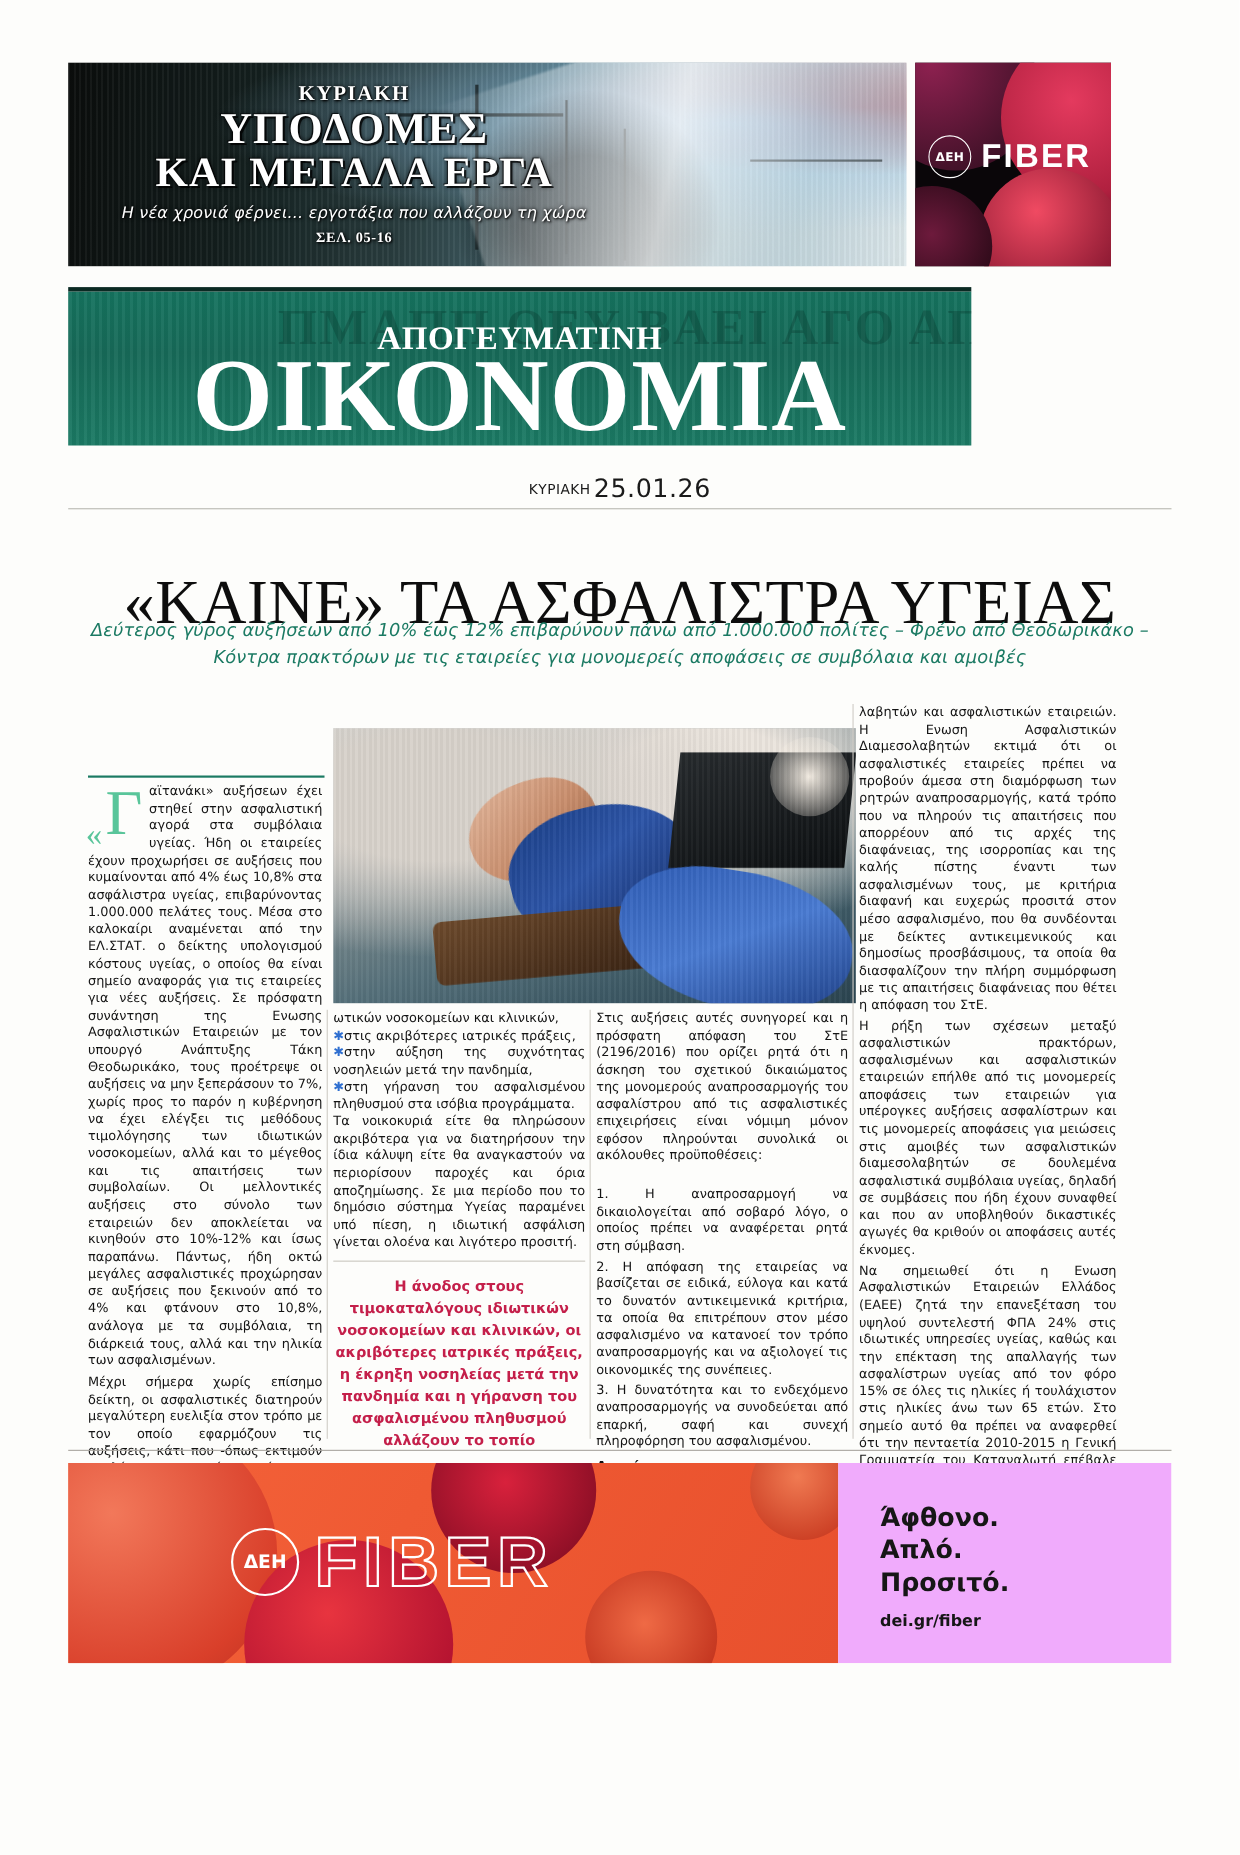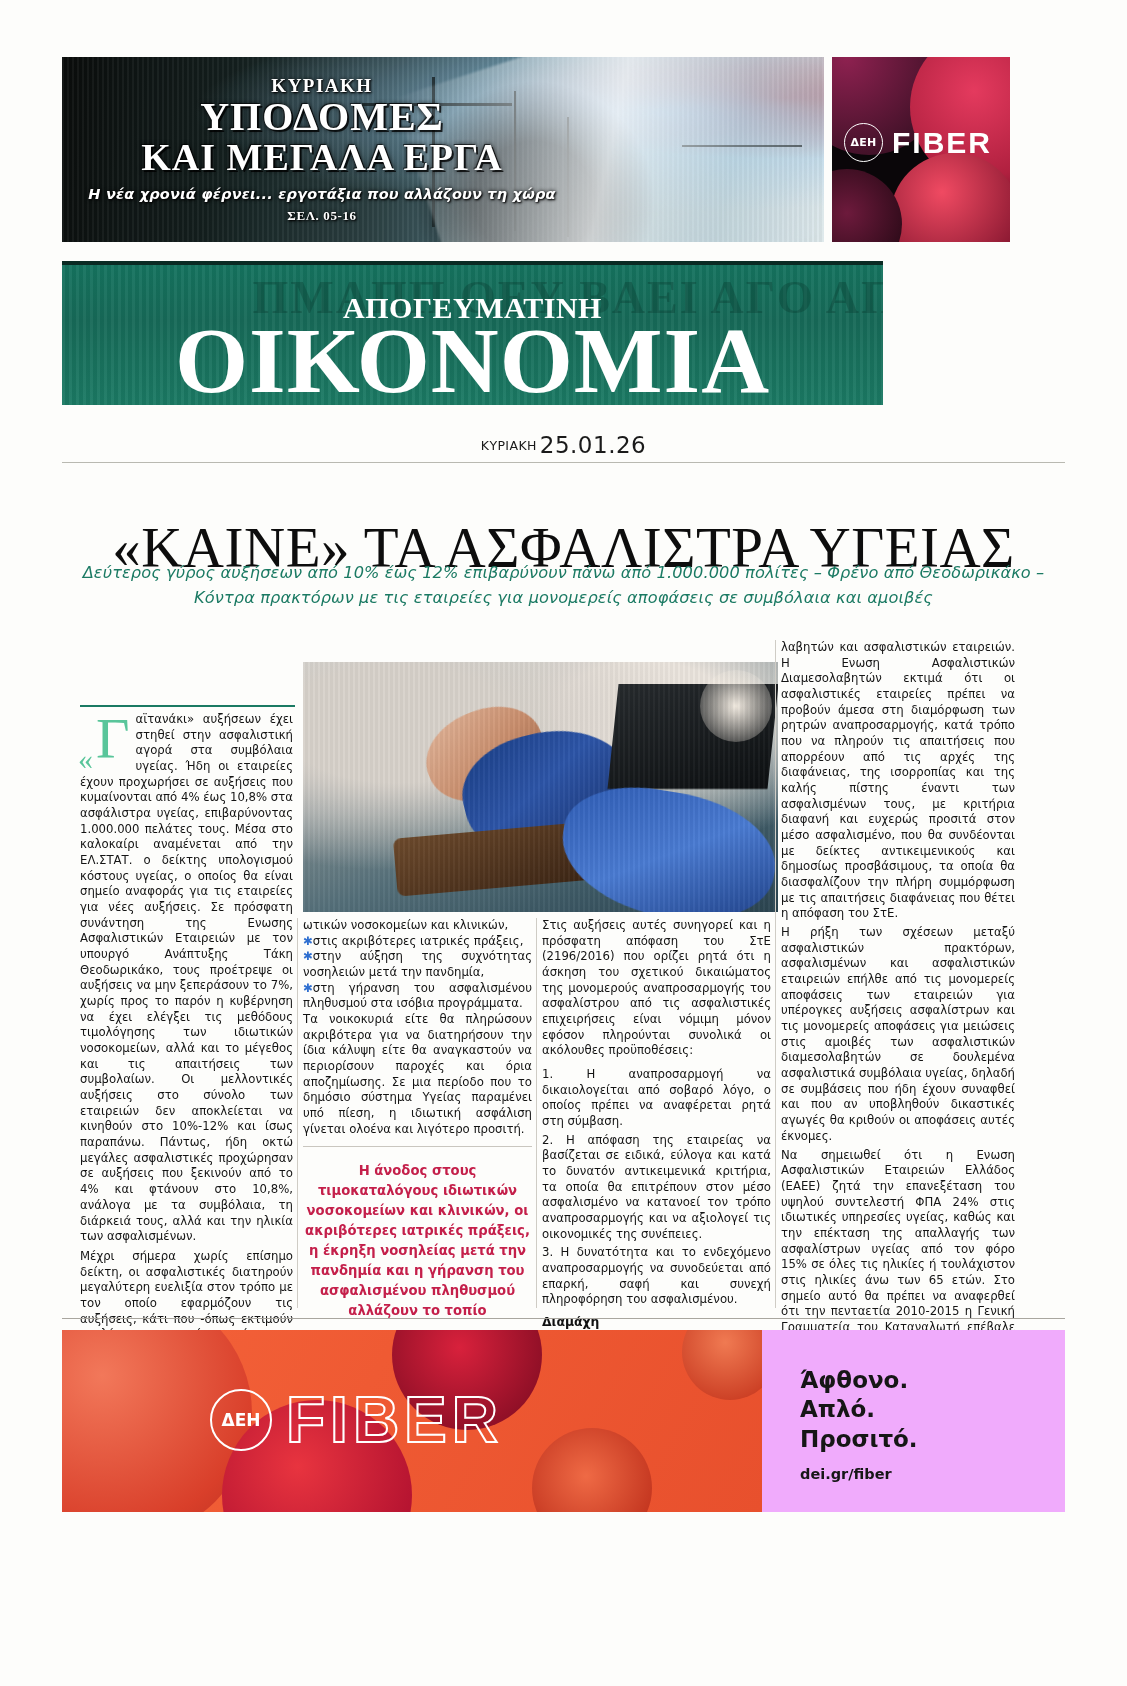--- a/index.html
+++ b/index.html
@@ -42,21 +42,21 @@
     text-shadow:0 0 4px #000,1px 1px 2px #000;
   }
   .promo-l1,.promo-l2{
     font-family:"Liberation Serif", serif;font-weight:bold;color:#ffffff;
     font-size:40px;line-height:1.02;letter-spacing:1px;
     text-shadow:0 0 5px #000, 2px 2px 0 rgba(0,0,0,.75), -1px -1px 0 rgba(0,0,0,.6);
     white-space:nowrap;
   }
   .promo-l2{font-size:38px;}
   .promo-sub{
-    margin-top:9px;font-family:"DejaVu Sans", sans-serif;font-style:italic;font-weight:700;
+    margin-top:9px;font-family:"DejaVu Sans", sans-serif;font-style:italic;font-weight:400;
     color:#ffffff;font-size:14.5px;letter-spacing:.2px;
     text-shadow:0 0 4px #000,1px 1px 2px #000;white-space:nowrap;
   }
   .promo-page{
     margin-top:6px;font-family:Liberation Serif, serif;font-weight:bold;color:#ffffff;
     font-size:13px;letter-spacing:.6px;text-shadow:0 0 4px #000,1px 1px 2px #000;
   }
 
   .promo-ad{
     position:relative;width:178px;height:185px;overflow:hidden;background:#0a0609;
@@ -348,21 +348,21 @@
     <p><span class="bullet-star">✱</span><span>στις ακριβότερες ιατρικές πράξεις,</span></p>
     <p><span class="bullet-star">✱</span><span>στην αύξηση της συχνότητας νοσηλειών μετά την πανδημία,</span></p>
     <p><span class="bullet-star">✱</span><span>στη γήρανση του ασφαλισμένου πληθυσμού στα ισόβια προγράμματα.</span></p>
     <p>Τα νοικοκυριά είτε θα πληρώσουν ακριβότερα για να διατηρήσουν την ίδια κάλυψη είτε θα αναγκαστούν να περιορίσουν παροχές και όρια αποζημίωσης. Σε μια περίοδο που το δημόσιο σύστημα Υγείας παραμένει υπό πίεση, η ιδιωτική ασφάλιση γίνεται ολοένα και λιγότερο προσιτή.</p>
   </div>
 
   <div class="pullquote">Η άνοδος στους τιμοκαταλόγους ιδιωτικών νοσοκομείων και κλινικών, οι ακριβότερες ιατρικές πράξεις, η έκρηξη νοσηλείας μετά την πανδημία και η γήρανση του ασφαλισμένου πληθυσμού αλλάζουν το τοπίο</div>
 
   <div class="col col3">
     <p>Στις αυξήσεις αυτές συνηγορεί και η πρόσφατη απόφαση του ΣτΕ (2196/2016) που ορίζει ρητά ότι η άσκηση του σχετικού δικαιώματος της μονομερούς αναπροσαρμογής του ασφαλίστρου από τις ασφαλιστικές επιχειρήσεις είναι νόμιμη μόνον εφόσον πληρούνται συνολικά οι ακόλουθες προϋποθέσεις:</p>
-    <p style="margin-top:8px;">1. Η αναπροσαρμογή να δικαιολογείται από σοβαρό λόγο, ο οποίος πρέπει να αναφέρεται ρητά στη σύμβαση.</p>
+    <p style="margin-top:19px;">1. Η αναπροσαρμογή να δικαιολογείται από σοβαρό λόγο, ο οποίος πρέπει να αναφέρεται ρητά στη σύμβαση.</p>
     <p style="margin-top:3px;">2. Η απόφαση της εταιρείας να βασίζεται σε ειδικά, εύλογα και κατά το δυνατόν αντικειμενικά κριτήρια, τα οποία θα επιτρέπουν στον μέσο ασφαλισμένο να κατανοεί τον τρόπο αναπροσαρμογής και να αξιολογεί τις οικονομικές της συνέπειες.</p>
     <p style="margin-top:3px;">3. Η δυνατότητα και το ενδεχόμενο αναπροσαρμογής να συνοδεύεται από επαρκή, σαφή και συνεχή πληροφόρηση του ασφαλισμένου.</p>
     <div class="subhead">Διαμάχη</div>
     <p>Την ίδια στιγμή έχει ξεσπάσει έντονη διαμάχη μεταξύ ασφαλιστικών διαμεσο-</p>
   </div>
 
   <div class="col col4">
     <p>λαβητών και ασφαλιστικών εταιρειών. Η Ενωση Ασφαλιστικών Διαμεσολαβητών εκτιμά ότι οι ασφαλιστικές εταιρείες πρέπει να προβούν άμεσα στη διαμόρφωση των ρητρών αναπροσαρμογής, κατά τρόπο που να πληρούν τις απαιτήσεις που απορρέουν από τις αρχές της διαφάνειας, της ισορροπίας και της καλής πίστης έναντι των ασφαλισμένων τους, με κριτήρια διαφανή και ευχερώς προσιτά στον μέσο ασφαλισμένο, που θα συνδέονται με δείκτες αντικειμενικούς και δημοσίως προσβάσιμους, τα οποία θα διασφαλίζουν την πλήρη συμμόρφωση με τις απαιτήσεις διαφάνειας που θέτει η απόφαση του ΣτΕ.</p>
     <p style="margin-top:3px;">Η ρήξη των σχέσεων μεταξύ ασφαλιστικών πρακτόρων, ασφαλισμένων και ασφαλιστικών εταιρειών επήλθε από τις μονομερείς αποφάσεις των εταιρειών για υπέρογκες αυξήσεις ασφαλίστρων και τις μονομερείς αποφάσεις για μειώσεις στις αμοιβές των ασφαλιστικών διαμεσολαβητών σε δουλεμένα ασφαλιστικά συμβόλαια υγείας, δηλαδή σε συμβάσεις που ήδη έχουν συναφθεί και που αν υποβληθούν δικαστικές αγωγές θα κριθούν οι αποφάσεις αυτές έκνομες.</p>
     <p style="margin-top:3px;">Να σημειωθεί ότι η Ενωση Ασφαλιστικών Εταιρειών Ελλάδος (ΕΑΕΕ) ζητά την επανεξέταση του υψηλού συντελεστή ΦΠΑ 24% στις ιδιωτικές υπηρεσίες υγείας, καθώς και την επέκταση της απαλλαγής των ασφαλίστρων υγείας από τον φόρο 15% σε όλες τις ηλικίες ή τουλάχιστον στις ηλικίες άνω των 65 ετών. Στο σημείο αυτό θα πρέπει να αναφερθεί ότι την πενταετία 2010-2015 η Γενική Γραμματεία του Καταναλωτή επέβαλε πρόστιμα ύψους 2 εκατ. ευρώ σε τρεις ασφαλιστικές για αυθαίρετες αυξήσεις, ύψους 10% με 15%, όταν το κόστος υπηρεσιών υγείας κυμαινόταν μεταξύ 1,5% με 3,6% στα ασφαλιστήρια συμβόλαια νοσοκομειακών καλύψεων.</p>

